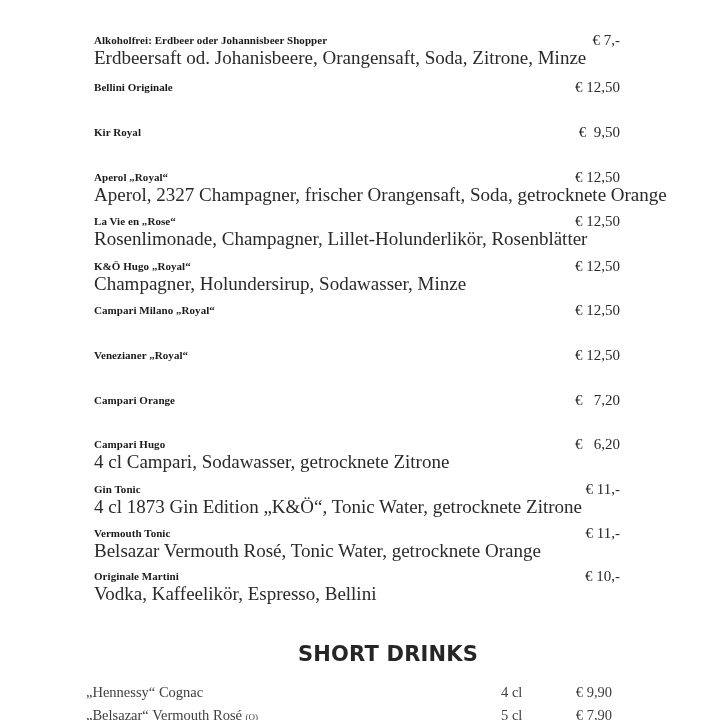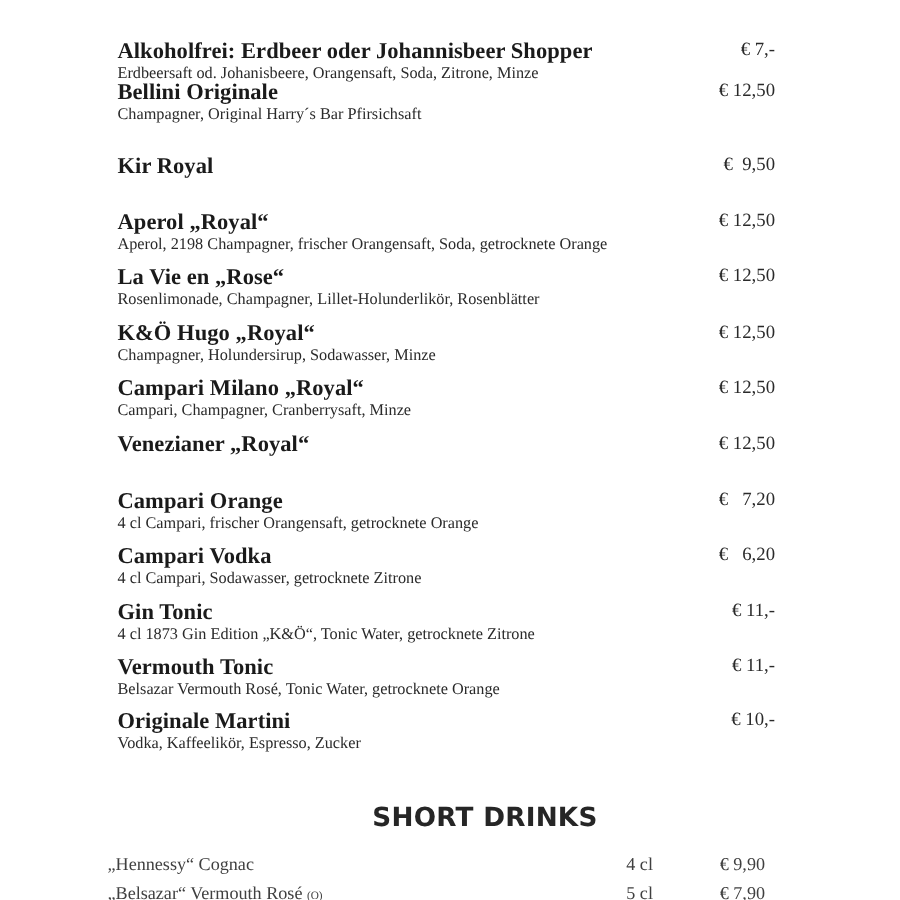--- a/index.html
+++ b/index.html
@@ -25,31 +25,31 @@
       position: absolute;
       left: 0;
       width: 526px;
       height: 40px;
     }
     .item-name {
       position: absolute;
       left: 0;
       top: 0;
       font-weight: bold;
-      font-size: 18px;
+      font-size: 11px;
       line-height: 18px;
       color: #1a1a1a;
       white-space: nowrap;
       letter-spacing: 0.05px;
     }
     .item-desc {
       position: absolute;
       left: 0;
       top: 18px;
-      font-size: 13px;
+      font-size: 19px;
       line-height: 17px;
       color: #2a2a2a;
       white-space: nowrap;
     }
     .item-price {
       position: absolute;
       right: 0;
       top: 0;
       font-size: 15px;
       line-height: 18px;
@@ -105,76 +105,73 @@
   </style>
 </head>
 <body>
 
 <div class="menu">
   <div class="item" style="top:31px">
     <span class="item-name">Alkoholfrei: Erdbeer oder Johannisbeer Shopper</span>
     <span class="item-desc">Erdbeersaft od. Johanisbeere, Orangensaft, Soda, Zitrone, Minze</span>
     <span class="item-price">€ 7,-</span>
   </div>
-  <div class="item" style="top:64px">
+  <div class="item" style="top:78px">
     <span class="item-name">Bellini Originale</span>
-    <span class="item-desc">Champagner, Original Harry´s Bar Pfirsichsaft</span>
     <span class="item-price">€ 12,50</span>
   </div>
   <div class="item" style="top:123px">
     <span class="item-name">Kir Royal</span>
     <span class="item-price">€  9,50</span>
   </div>
   <div class="item" style="top:168px">
     <span class="item-name">Aperol „Royal“</span>
-    <span class="item-desc">Aperol, 2198 Champagner, frischer Orangensaft, Soda, getrocknete Orange</span>
+    <span class="item-desc">Aperol, 2327 Champagner, frischer Orangensaft, Soda, getrocknete Orange</span>
     <span class="item-price">€ 12,50</span>
   </div>
   <div class="item" style="top:212px">
     <span class="item-name">La Vie en „Rose“</span>
     <span class="item-desc">Rosenlimonade, Champagner, Lillet-Holunderlikör, Rosenblätter</span>
     <span class="item-price">€ 12,50</span>
   </div>
   <div class="item" style="top:257px">
     <span class="item-name">K&amp;Ö Hugo „Royal“</span>
     <span class="item-desc">Champagner, Holundersirup, Sodawasser, Minze</span>
     <span class="item-price">€ 12,50</span>
   </div>
   <div class="item" style="top:301px">
     <span class="item-name">Campari Milano „Royal“</span>
-    <span class="item-desc">Campari, Champagner, Cranberrysaft, Minze</span>
     <span class="item-price">€ 12,50</span>
   </div>
   <div class="item" style="top:346px">
     <span class="item-name">Venezianer „Royal“</span>
     <span class="item-price">€ 12,50</span>
   </div>
   <div class="item" style="top:391px">
     <span class="item-name">Campari Orange</span>
-    <span class="item-desc">4 cl Campari, frischer Orangensaft, getrocknete Orange</span>
     <span class="item-price">€   7,20</span>
   </div>
   <div class="item" style="top:435px">
-    <span class="item-name">Campari Vodka</span>
+    <span class="item-name">Campari Hugo</span>
     <span class="item-desc">4 cl Campari, Sodawasser, getrocknete Zitrone</span>
     <span class="item-price">€   6,20</span>
   </div>
   <div class="item" style="top:480px">
     <span class="item-name">Gin Tonic</span>
     <span class="item-desc">4 cl 1873 Gin Edition „K&amp;Ö“, Tonic Water, getrocknete Zitrone</span>
     <span class="item-price">€ 11,-</span>
   </div>
   <div class="item" style="top:524px">
     <span class="item-name">Vermouth Tonic</span>
     <span class="item-desc">Belsazar Vermouth Rosé, Tonic Water, getrocknete Orange</span>
     <span class="item-price">€ 11,-</span>
   </div>
   <div class="item" style="top:567px">
     <span class="item-name">Originale Martini</span>
-    <span class="item-desc">Vodka, Kaffeelikör, Espresso, Zucker</span>
+    <span class="item-desc">Vodka, Kaffeelikör, Espresso, Bellini</span>
     <span class="item-price">€ 10,-</span>
   </div>
 </div>
 
 <div class="section-title">SHORT DRINKS</div>
 
 <div class="short-row" style="top:683px">
   <span class="short-name"><span>„Hennessy“ Cognac</span> <small></small></span>
   <span class="short-vol">4 cl</span>
   <span class="short-price">€ 9,90</span>

